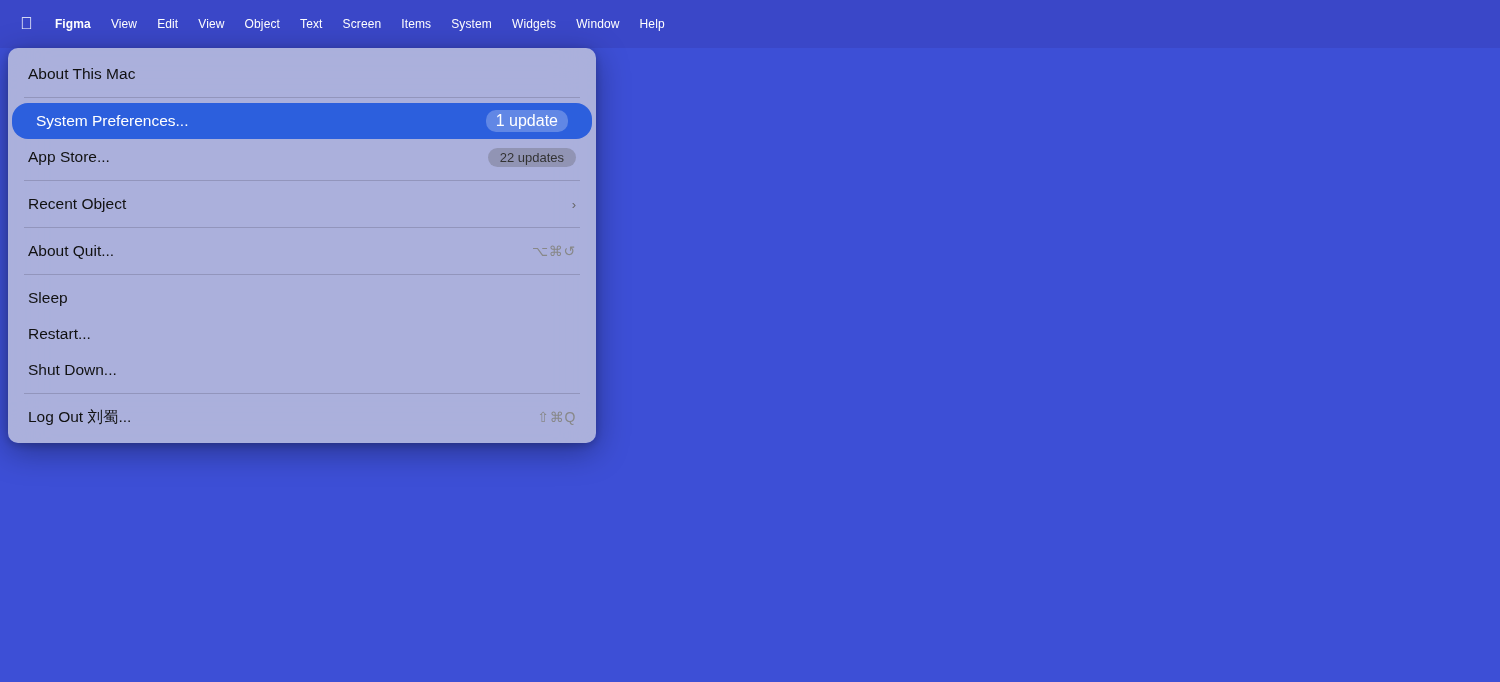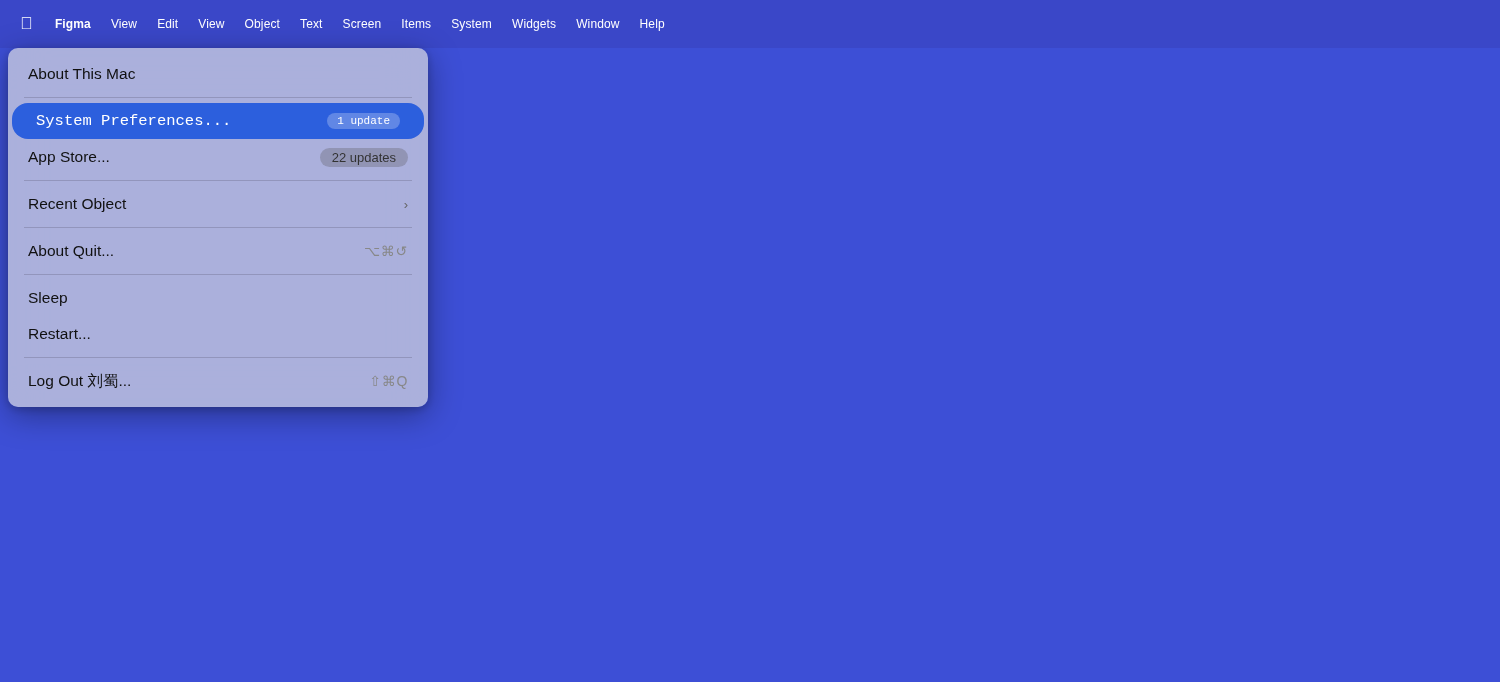--- a/index.html
+++ b/index.html
@@ -46,21 +46,21 @@
 
     .menu-bar-item.figma-bold {
       font-weight: 700;
     }
 
     
     .apple-dropdown {
       position: absolute;
       top: 48px;
       left: 8px;
-      width: 420px;
+      width: 588px;
       background-color: rgba(180, 185, 220, 0.92);
       backdrop-filter: blur(20px);
       -webkit-backdrop-filter: blur(20px);
       border-radius: 10px;
       padding: 8px 0;
       box-shadow: 0 8px 32px rgba(0,0,0,0.35), 0 2px 8px rgba(0,0,0,0.2);
       z-index: 200;
     }
 
     .menu-item {
@@ -73,21 +73,20 @@
       cursor: pointer;
       min-height: 36px;
     }
 
     .menu-item.highlighted {
       background-color: #2c5fdd;
       color: #ffffff;
       border-radius: 16px;
       margin: 0 4px;
       padding: 7px 24px;
-      font-family: Liberation Mono, monospace;
     }
 
     .menu-item .item-label {
       font-size: 15.5px;
       font-weight: 400;
     }
 
     .menu-item.highlighted .item-label {
       font-weight: 500;
       color: #ffffff;
@@ -95,21 +94,21 @@
 
     .menu-item .item-right {
       display: flex;
       align-items: center;
       gap: 6px;
     }
 
     .update-badge {
       background-color: #2c5fdd;
       color: #ffffff;
-      font-size: 11px;
+      font-size: 16px;
       font-weight: 500;
       padding: 2px 10px;
       border-radius: 10px;
     }
 
     .menu-item.highlighted .update-badge {
       background-color: rgba(255,255,255,0.25);
       color: #ffffff;
     }
 
@@ -209,20 +208,23 @@
   <div class="menu-separator"></div>
 
   <div class="menu-item">
     <span class="item-label">Sleep</span>
   </div>
 
   <div class="menu-item">
     <span class="item-label">Restart...</span>
   </div>
 
+  <div class="menu-item">
+    <span class="item-label">Shut Down...</span>
+  </div>
   <div class="menu-separator"></div>
 
 
   <div class="menu-item">
     <span class="item-label">Log Out 刘蜀...</span>
     <div class="item-right">
       <span class="shortcut-text">⇧⌘Q</span>
     </div>
   </div>
 

